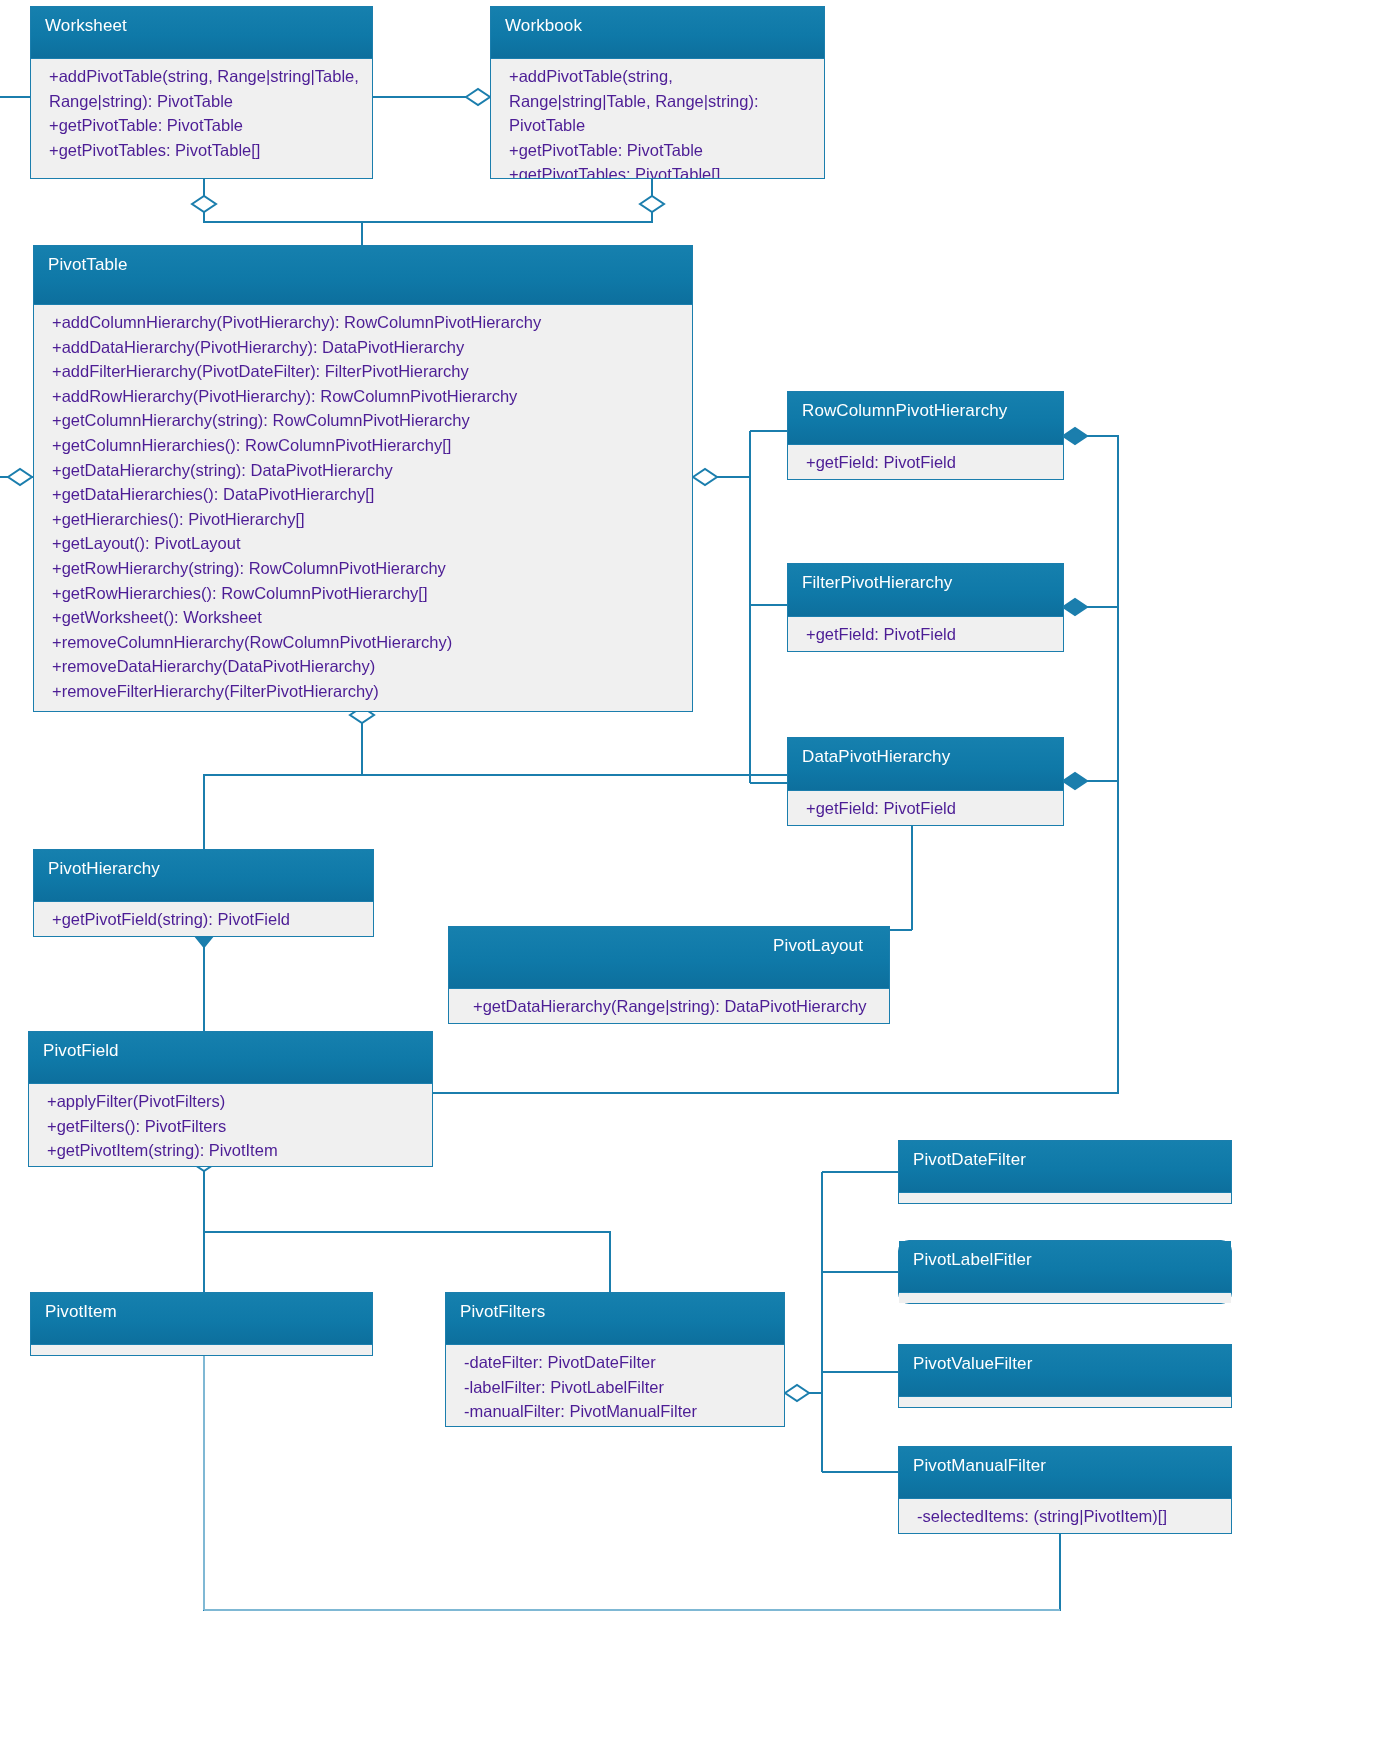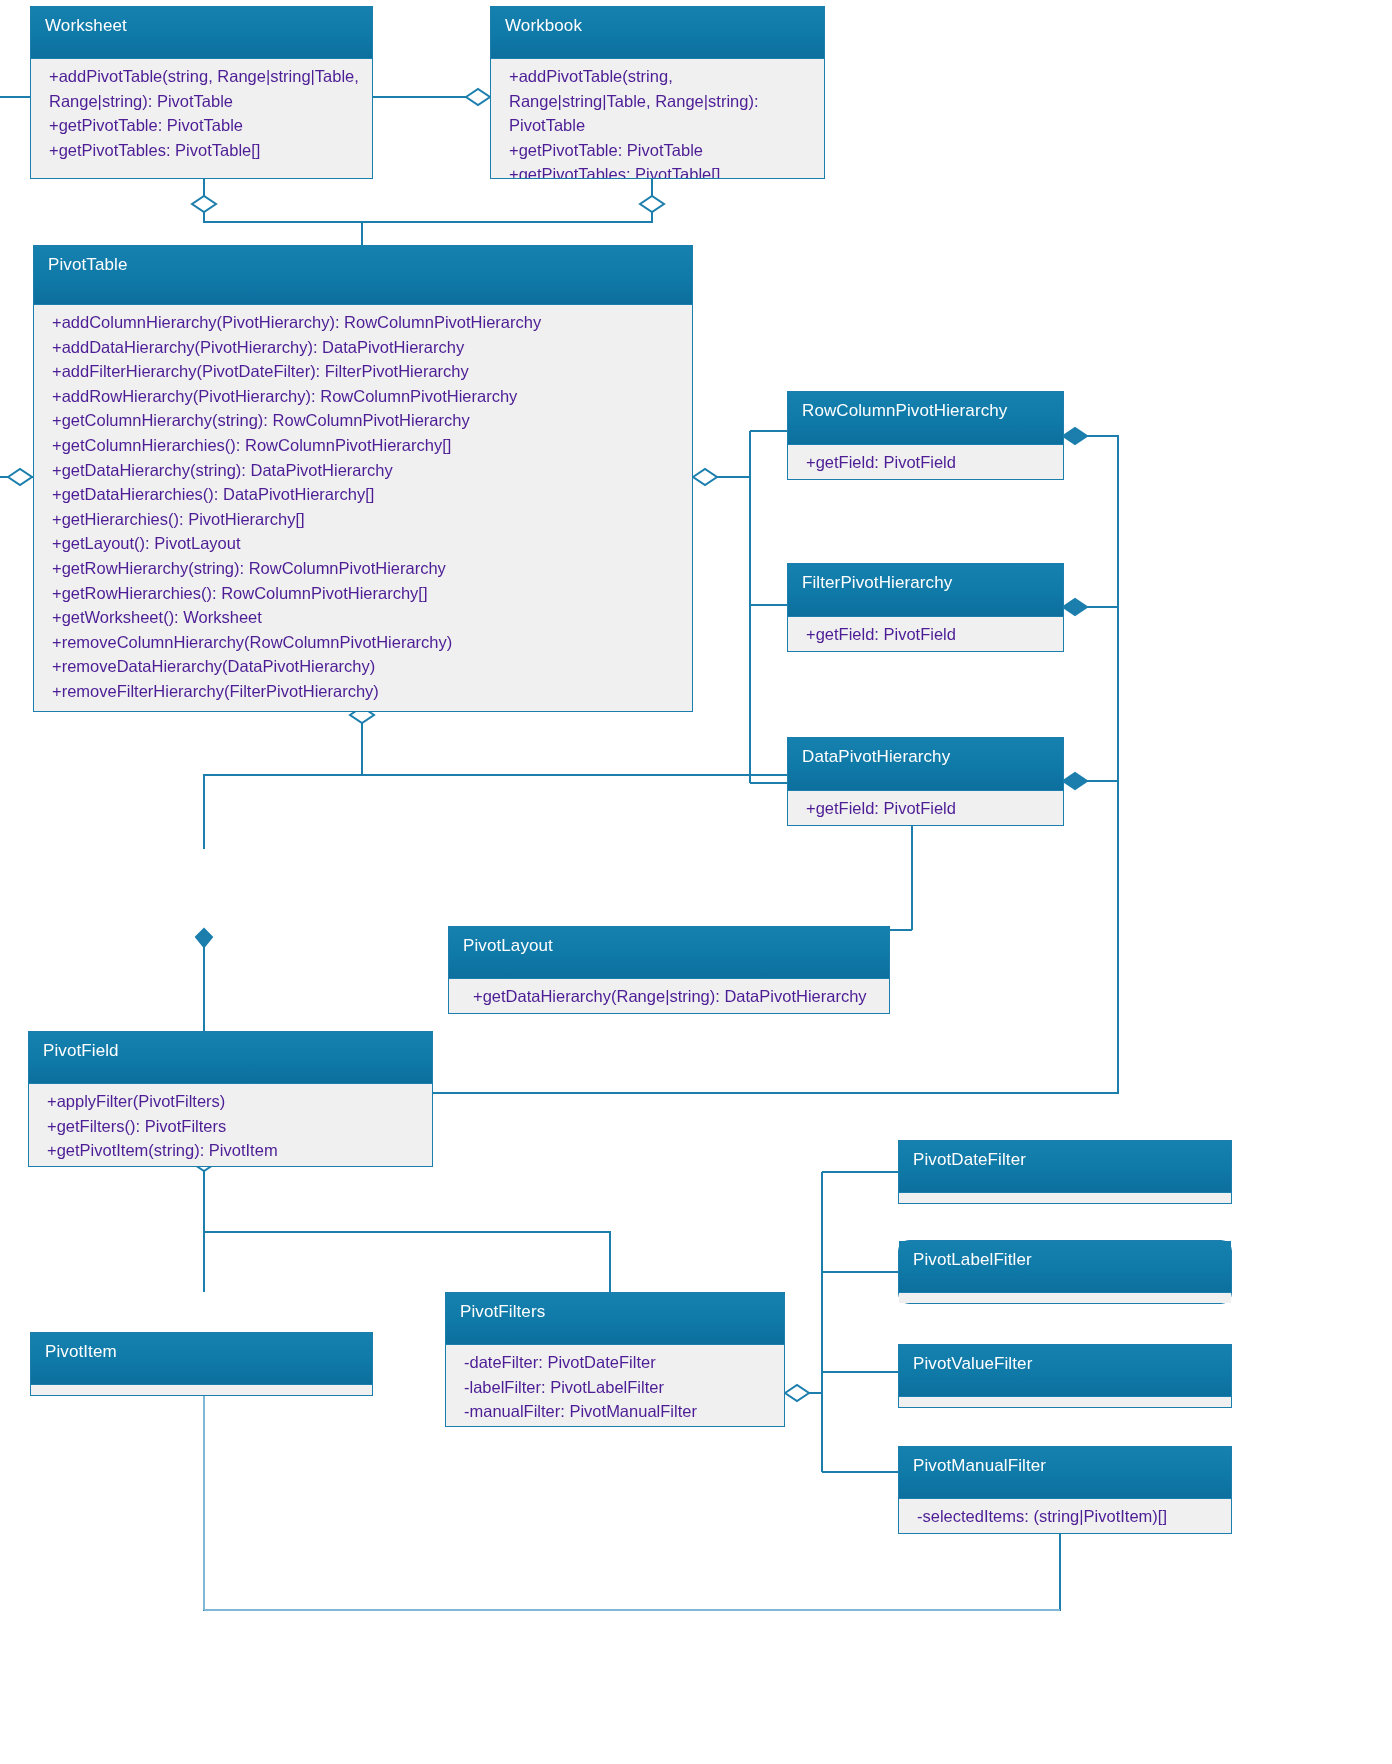--- a/index.html
+++ b/index.html
@@ -202,42 +202,50 @@
 
   <div class="uml-class" style="left:787px; top:737px; width:277px;">
     <div class="uml-header" style="height:52px;">
       <span>DataPivotHierarchy</span>
     </div>
     <div class="uml-body" style="height:35px;">
       <div class="member">+getField: PivotField</div>
     </div>
   </div>
 
+  <div class="uml-class" style="left:33px; top:849px; width:341px;">
+    <div class="uml-header" style="height:51px;">
+      <span>PivotHierarchy</span>
+    </div>
+    <div class="uml-body" style="height:35px;">
+      <div class="member">+getPivotField(string): PivotField</div>
+    </div>
+  </div>
 
   <div class="uml-class" style="left:448px; top:926px; width:442px;">
-    <div class="uml-header" style="height:51px;">
+    <div class="uml-header" style="height:61px;justify-content:flex-end;">
       <span>PivotLayout</span>
     </div>
     <div class="uml-body" style="height:35px;padding-left:6px;">
       <div class="member">+getDataHierarchy(Range|string): DataPivotHierarchy</div>
     </div>
   </div>
 
   <div class="uml-class" style="left:28px; top:1031px; width:405px;">
     <div class="uml-header" style="height:51px;">
       <span>PivotField</span>
     </div>
     <div class="uml-body" style="height:83px;">
       <div class="member">+applyFilter(PivotFilters)</div>
       <div class="member">+getFilters(): PivotFilters</div>
       <div class="member">+getPivotItem(string): PivotItem</div>
     </div>
   </div>
 
-  <div class="uml-class" style="left:30px; top:1292px; width:343px;margin-top:40px;">
+  <div class="uml-class" style="left:30px; top:1292px; width:343px;">
     <div class="uml-header" style="height:51px;">
       <span>PivotItem</span>
     </div>
     <div class="uml-body empty"></div>
   </div>
 
   <div class="uml-class" style="left:445px; top:1292px; width:340px;">
     <div class="uml-header" style="height:51px;">
       <span>PivotFilters</span>
     </div>

